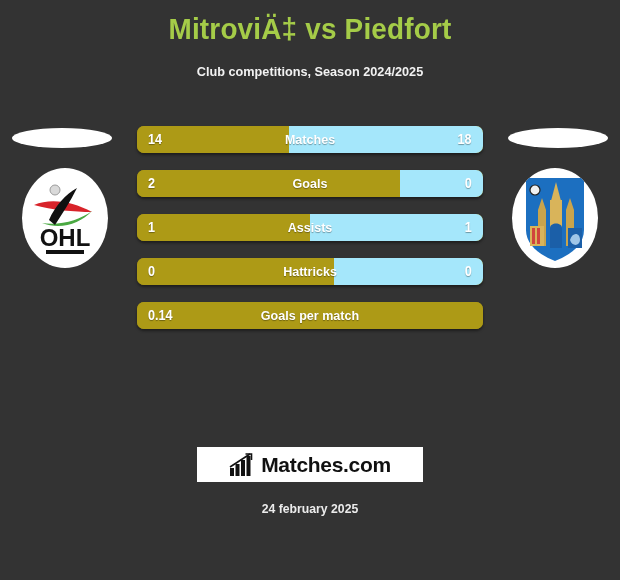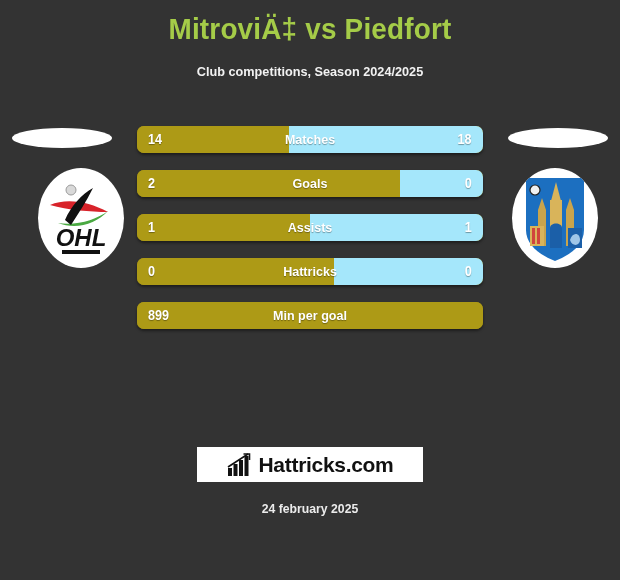--- a/index.html
+++ b/index.html
@@ -61,21 +61,21 @@
 
   .logo-plate {
     position: absolute;
     width: 86px;
     height: 100px;
     top: 168px;
     background: #ffffff;
     border-radius: 50%;
     overflow: hidden;
   }
-  .logo-plate.left  { left: 38px; font-style: italic; }
+  .logo-plate.left  { left: 22px; }
   .logo-plate.right { left: 512px; }
 
   .logo-svg { display: block; width: 86px; height: 100px; }
 
   
   .stats {
     position: absolute;
     left: 137px;
     top: 126px;
     width: 346px;
@@ -233,39 +233,39 @@
     </div>
 
     <div class="stat-row">
       <div class="bar-left" style="width: 57%; background: rgb(173, 154, 22);"></div>
       <div class="bar-right" style="width: 43%; background: rgb(165, 231, 251);"></div>
       <div class="stat-val home">0</div>
       <div class="stat-label">Hattricks</div>
       <div class="stat-val away">0</div>
     </div>
 
-
-
     <div class="stat-row">
       <div class="bar-left" style="width: 100%; background: rgb(173, 154, 22);"></div>
 
-      <div class="stat-val home">899</div>
-      <div class="stat-label">Min per goal</div>
+      <div class="stat-val home">0.14</div>
+      <div class="stat-label">Goals per match</div>
       <div class="stat-val away"></div>
     </div>
+
+
 
   </div>
 
   <div class="brand">
     <svg class="brand-icon" width="26" height="24" viewBox="0 0 26 24">
       <rect x="1" y="15" width="4" height="8" fill="#111111"></rect>
       <rect x="6.5" y="11" width="4" height="12" fill="#111111"></rect>
       <rect x="12" y="7" width="4" height="16" fill="#111111"></rect>
       <rect x="17.5" y="3" width="4" height="20" fill="#111111"></rect>
       <path d="M1 14 L21 1" stroke="#111111" stroke-width="1.6" fill="none"></path>
       <path d="M16.5 1 H22.5 V7" stroke="#111111" stroke-width="1.6" fill="none"></path>
     </svg>
-    <span class="brand-text">Hattricks.com</span>
+    <span class="brand-text">Matches.com</span>
   </div>
 
   <div class="footer-date">24 february 2025</div>
 
 </div>
 
 </body></html>

